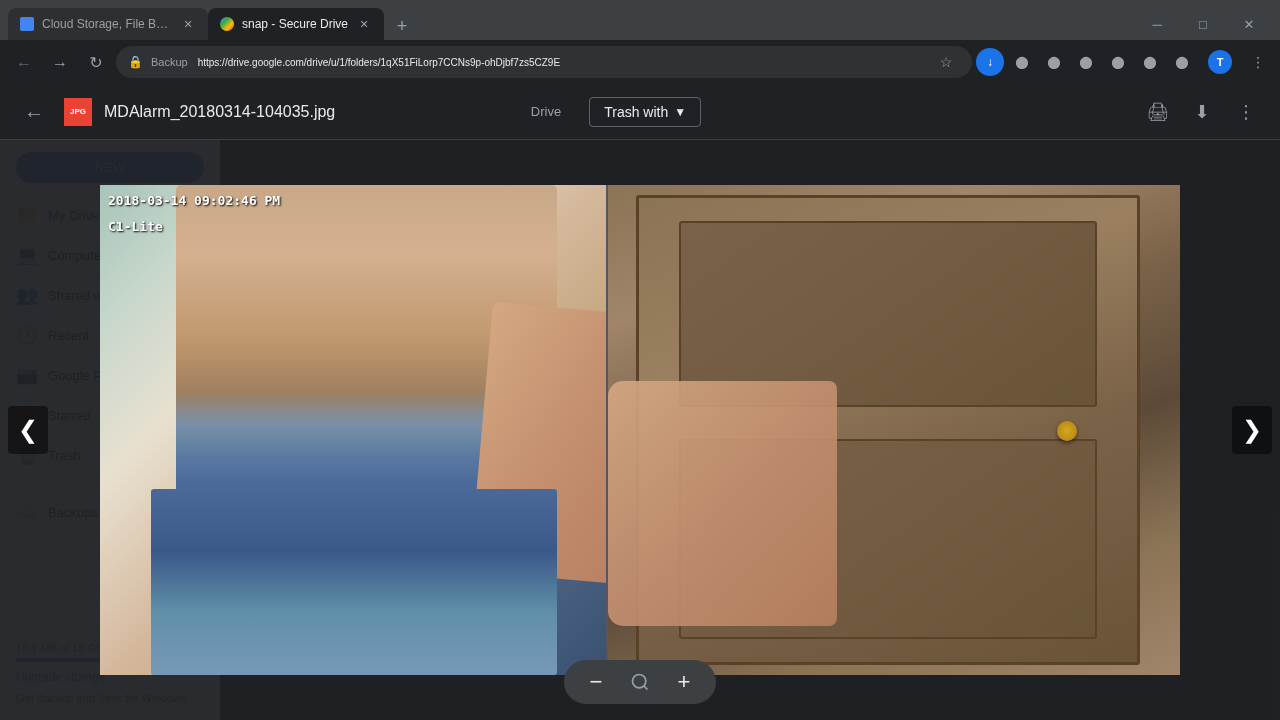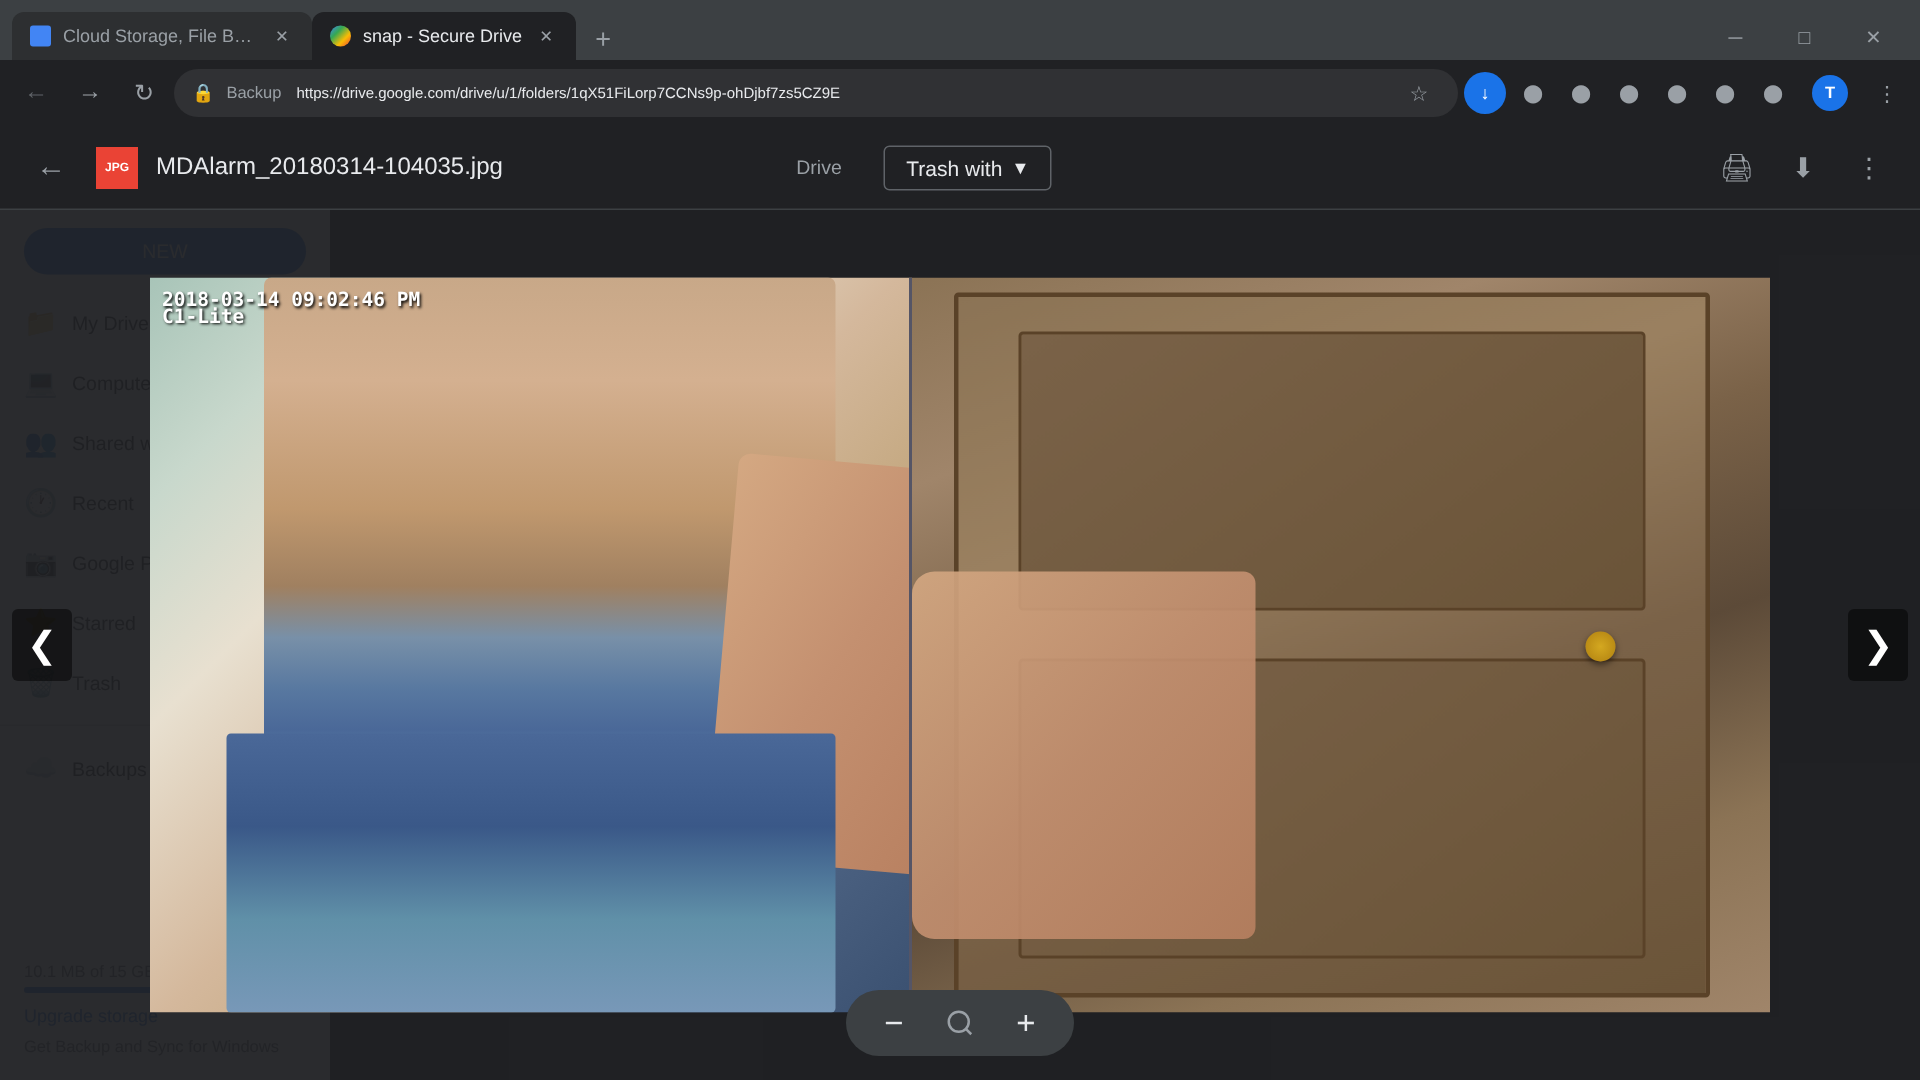--- a/index.html
+++ b/index.html
@@ -220,21 +220,21 @@
 
       <div class="image-area">
 
         <div class="nav-arrow left">
           <span>❮</span>
         </div>
 
         <div class="cam-image">
 
           <div class="cam-timestamp">2018-03-14 09:02:46 PM</div>
-          <div class="cam-label" style="top:19px;">C1-Lite</div>
+          <div class="cam-label" style="top:34px;">C1-Lite</div>
 
           <div class="cam-left">
 
             <div style="position:absolute;left:15%;top:0;width:75%;height:70%;background:linear-gradient(to bottom,#c8a888 0%,#d4b090 20%,#c0986e 45%,#a08060 60%,#7890a8 70%,#5878a0 80%,#4a6898 88%,#6090b0 95%);border-radius:5px 5px 0 0;"></div>
 
             <div style="position:absolute;right:-5%;top:25%;width:30%;height:55%;background:linear-gradient(to bottom right,#d4a882,#c49070,#b88060);border-radius:8px;transform:rotate(5deg);"></div>
 
             <div style="position:absolute;bottom:0;left:10%;width:80%;height:38%;background:linear-gradient(to bottom,#4a6898,#3a5888,#6090a8,#7898b8);border-radius:3px;"></div>
 
             <div style="position:absolute;right:0;top:0;width:2px;height:100%;background:#556;"></div>

